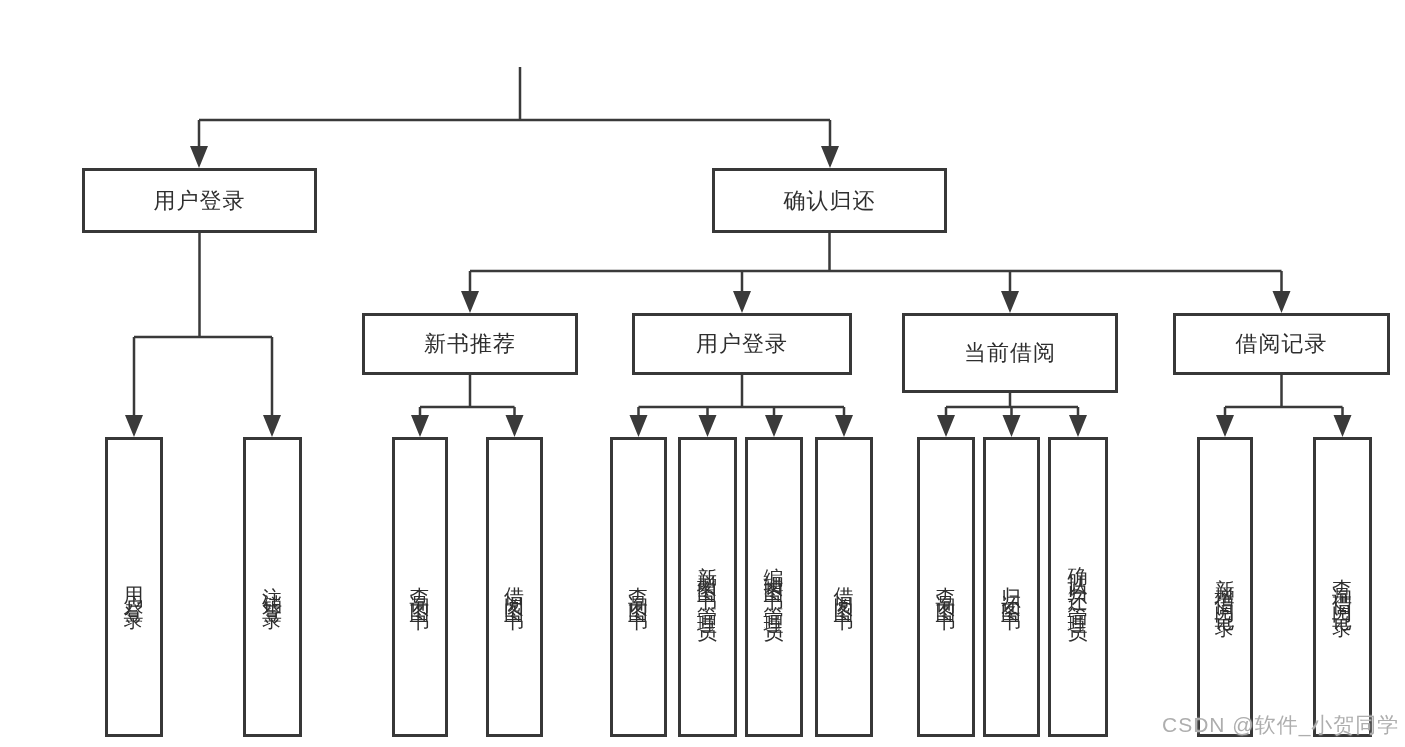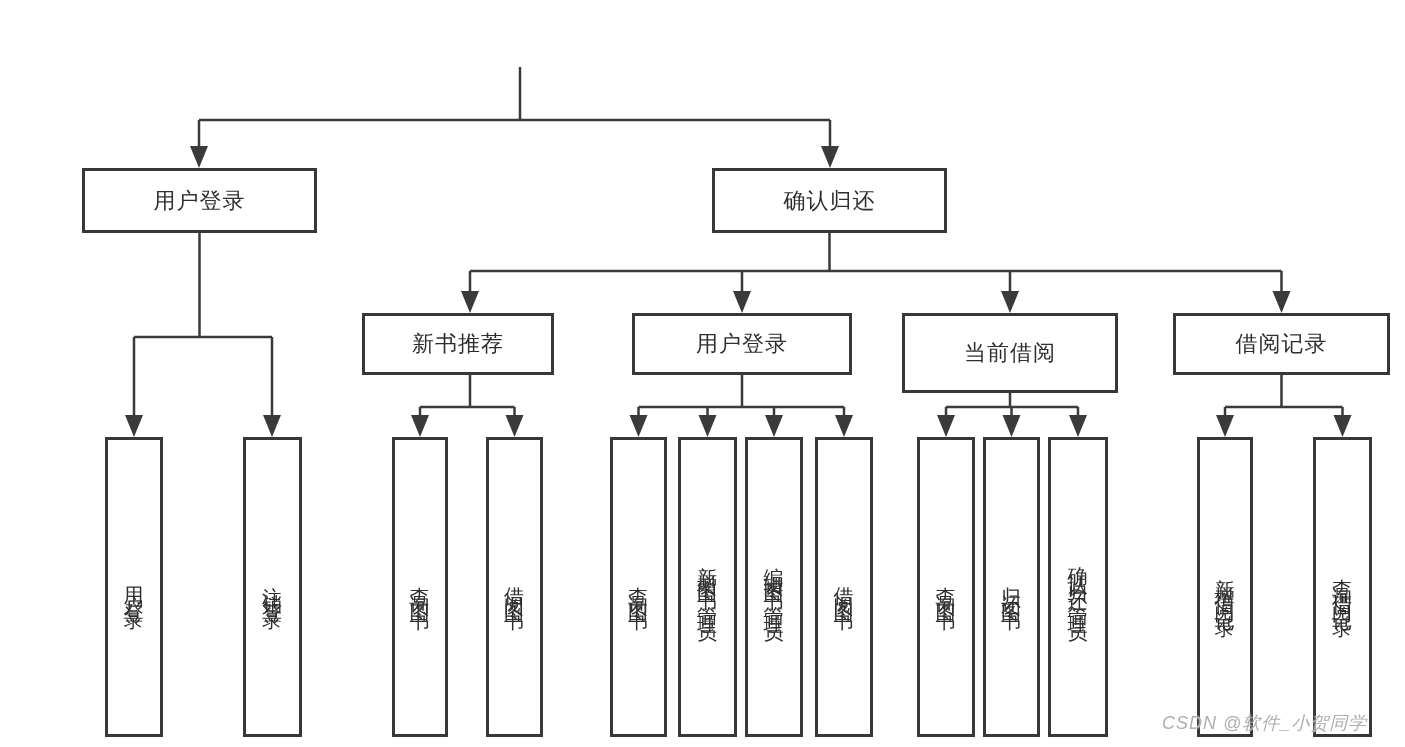--- a/index.html
+++ b/index.html
@@ -43,27 +43,26 @@
     writing-mode: vertical-rl;
     font-size: 20px;
     letter-spacing: 8px;
     white-space: normal;
     line-height: 1;
   }
   #watermark {
     position: absolute;
     left: 1162px;
     top: 711px;
-    font-size: 18px;
+    font-size: 21px;
     color: #aeaeae;
     letter-spacing: 1px;
     z-index: 4;
     text-shadow: 0 0 2px #ffffff;
     white-space: nowrap;
-    font-style: italic;
   }
 </style>
 </head>
 <body>
 
 <div id="canvas">
 
   <svg id="connectors" viewBox="0 0 1405 747" xmlns="http://www.w3.org/2000/svg">
 
     <path d="M520 67 V120 M199 120 H830 M199 120 V150 M830 120 V150" stroke="#3a3a3a" stroke-width="2.5" fill="none"></path>
@@ -84,21 +83,21 @@
              M765 415 L783 415 L774 437 Z M835 415 L853 415 L844 437 Z
              M937 415 L955 415 L946 437 Z M1002.5 415 L1020.5 415 L1011.5 437 Z
              M1069 415 L1087 415 L1078 437 Z M1216 415 L1234 415 L1225 437 Z
              M1333.5 415 L1351.5 415 L1342.5 437 Z" fill="#3a3a3a"></path>
   </svg>
 
 
   <div class="node" style="left:82px; top:168px; width:235px; height:65px;">用户登录</div>
   <div class="node" style="left:712px; top:168px; width:235px; height:65px;">确认归还</div>
 
-  <div class="node" style="left:362px; top:313px; width:192px; height:62px;">新书推荐</div>
+  <div class="node" style="left:362px; top:313px; width:216px; height:62px;">新书推荐</div>
   <div class="node" style="left:632px; top:313px; width:220px; height:62px;">用户登录</div>
   <div class="node" style="left:902px; top:313px; width:216px; height:80px;">当前借阅</div>
   <div class="node" style="left:1173px; top:313px; width:217px; height:62px;">借阅记录</div>
 
   <div class="node vleaf" style="left:105px; top:437px; width:58px; height:300px;">用户登录</div>
   <div class="node vleaf" style="left:243px; top:437px; width:59px; height:300px;">注销登录</div>
 
   <div class="node vleaf" style="left:392px; top:437px; width:56px; height:300px;">查询图书</div>
   <div class="node vleaf" style="left:486px; top:437px; width:57px; height:300px;">借阅图书</div>
 

